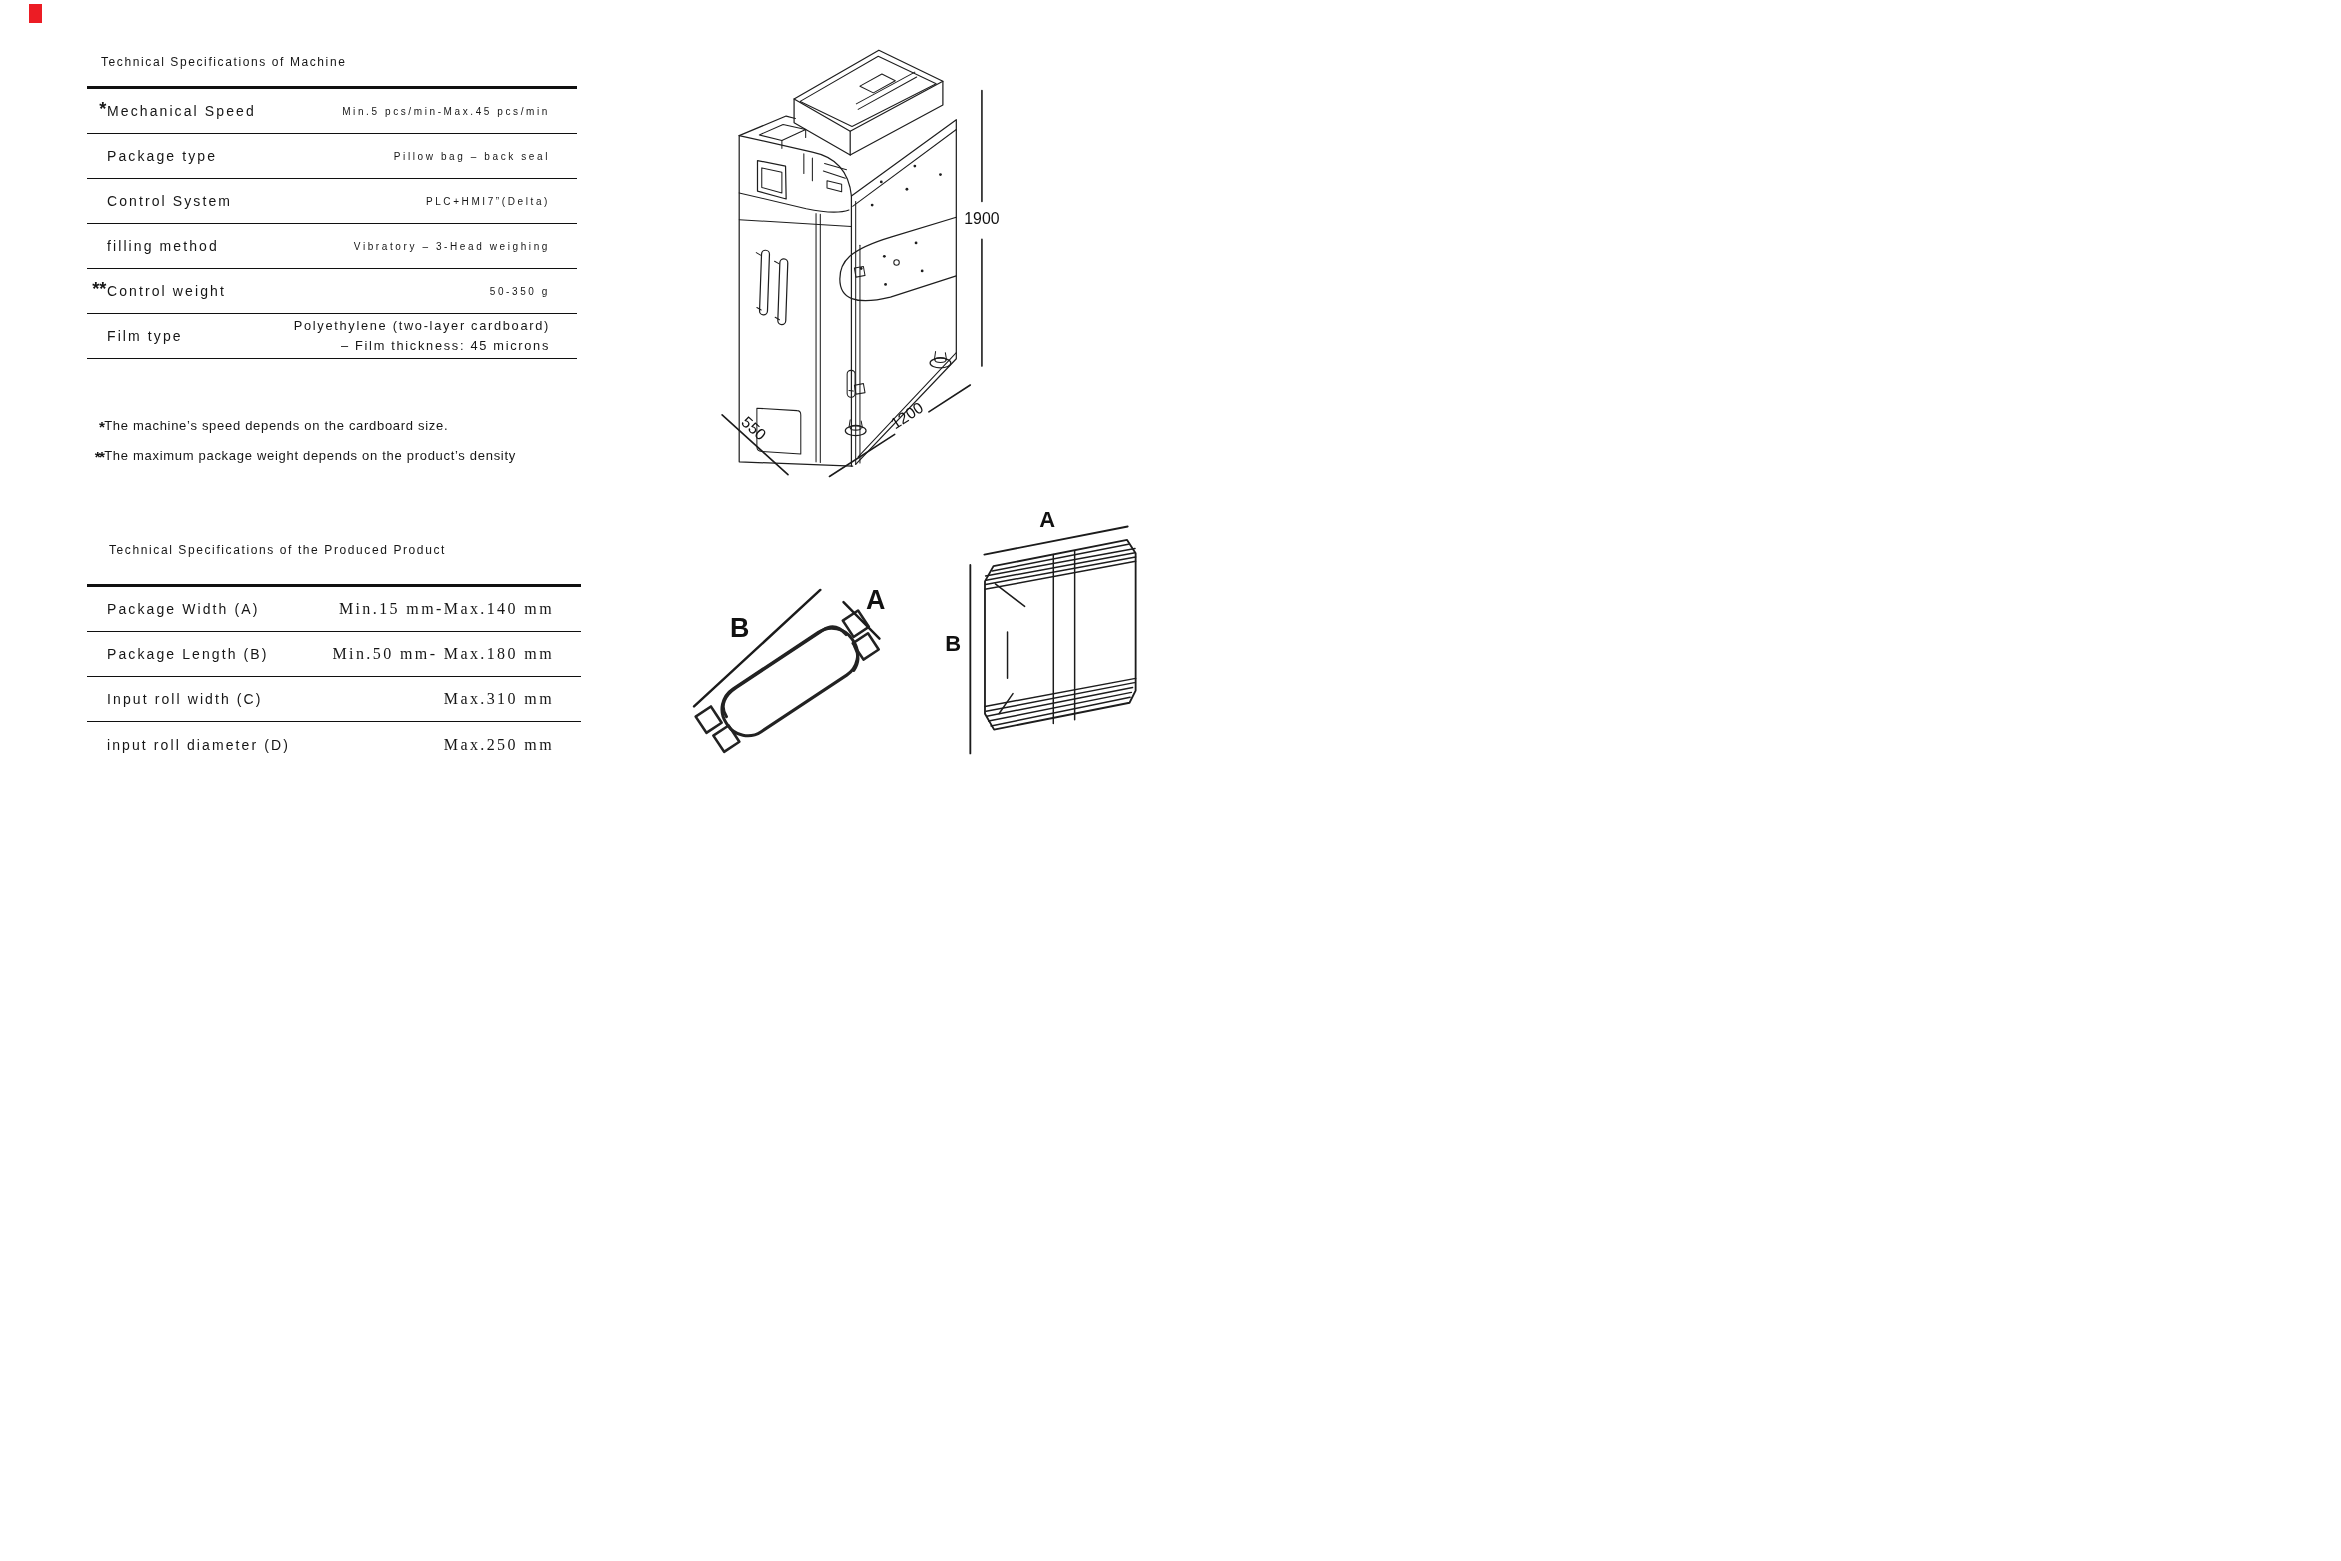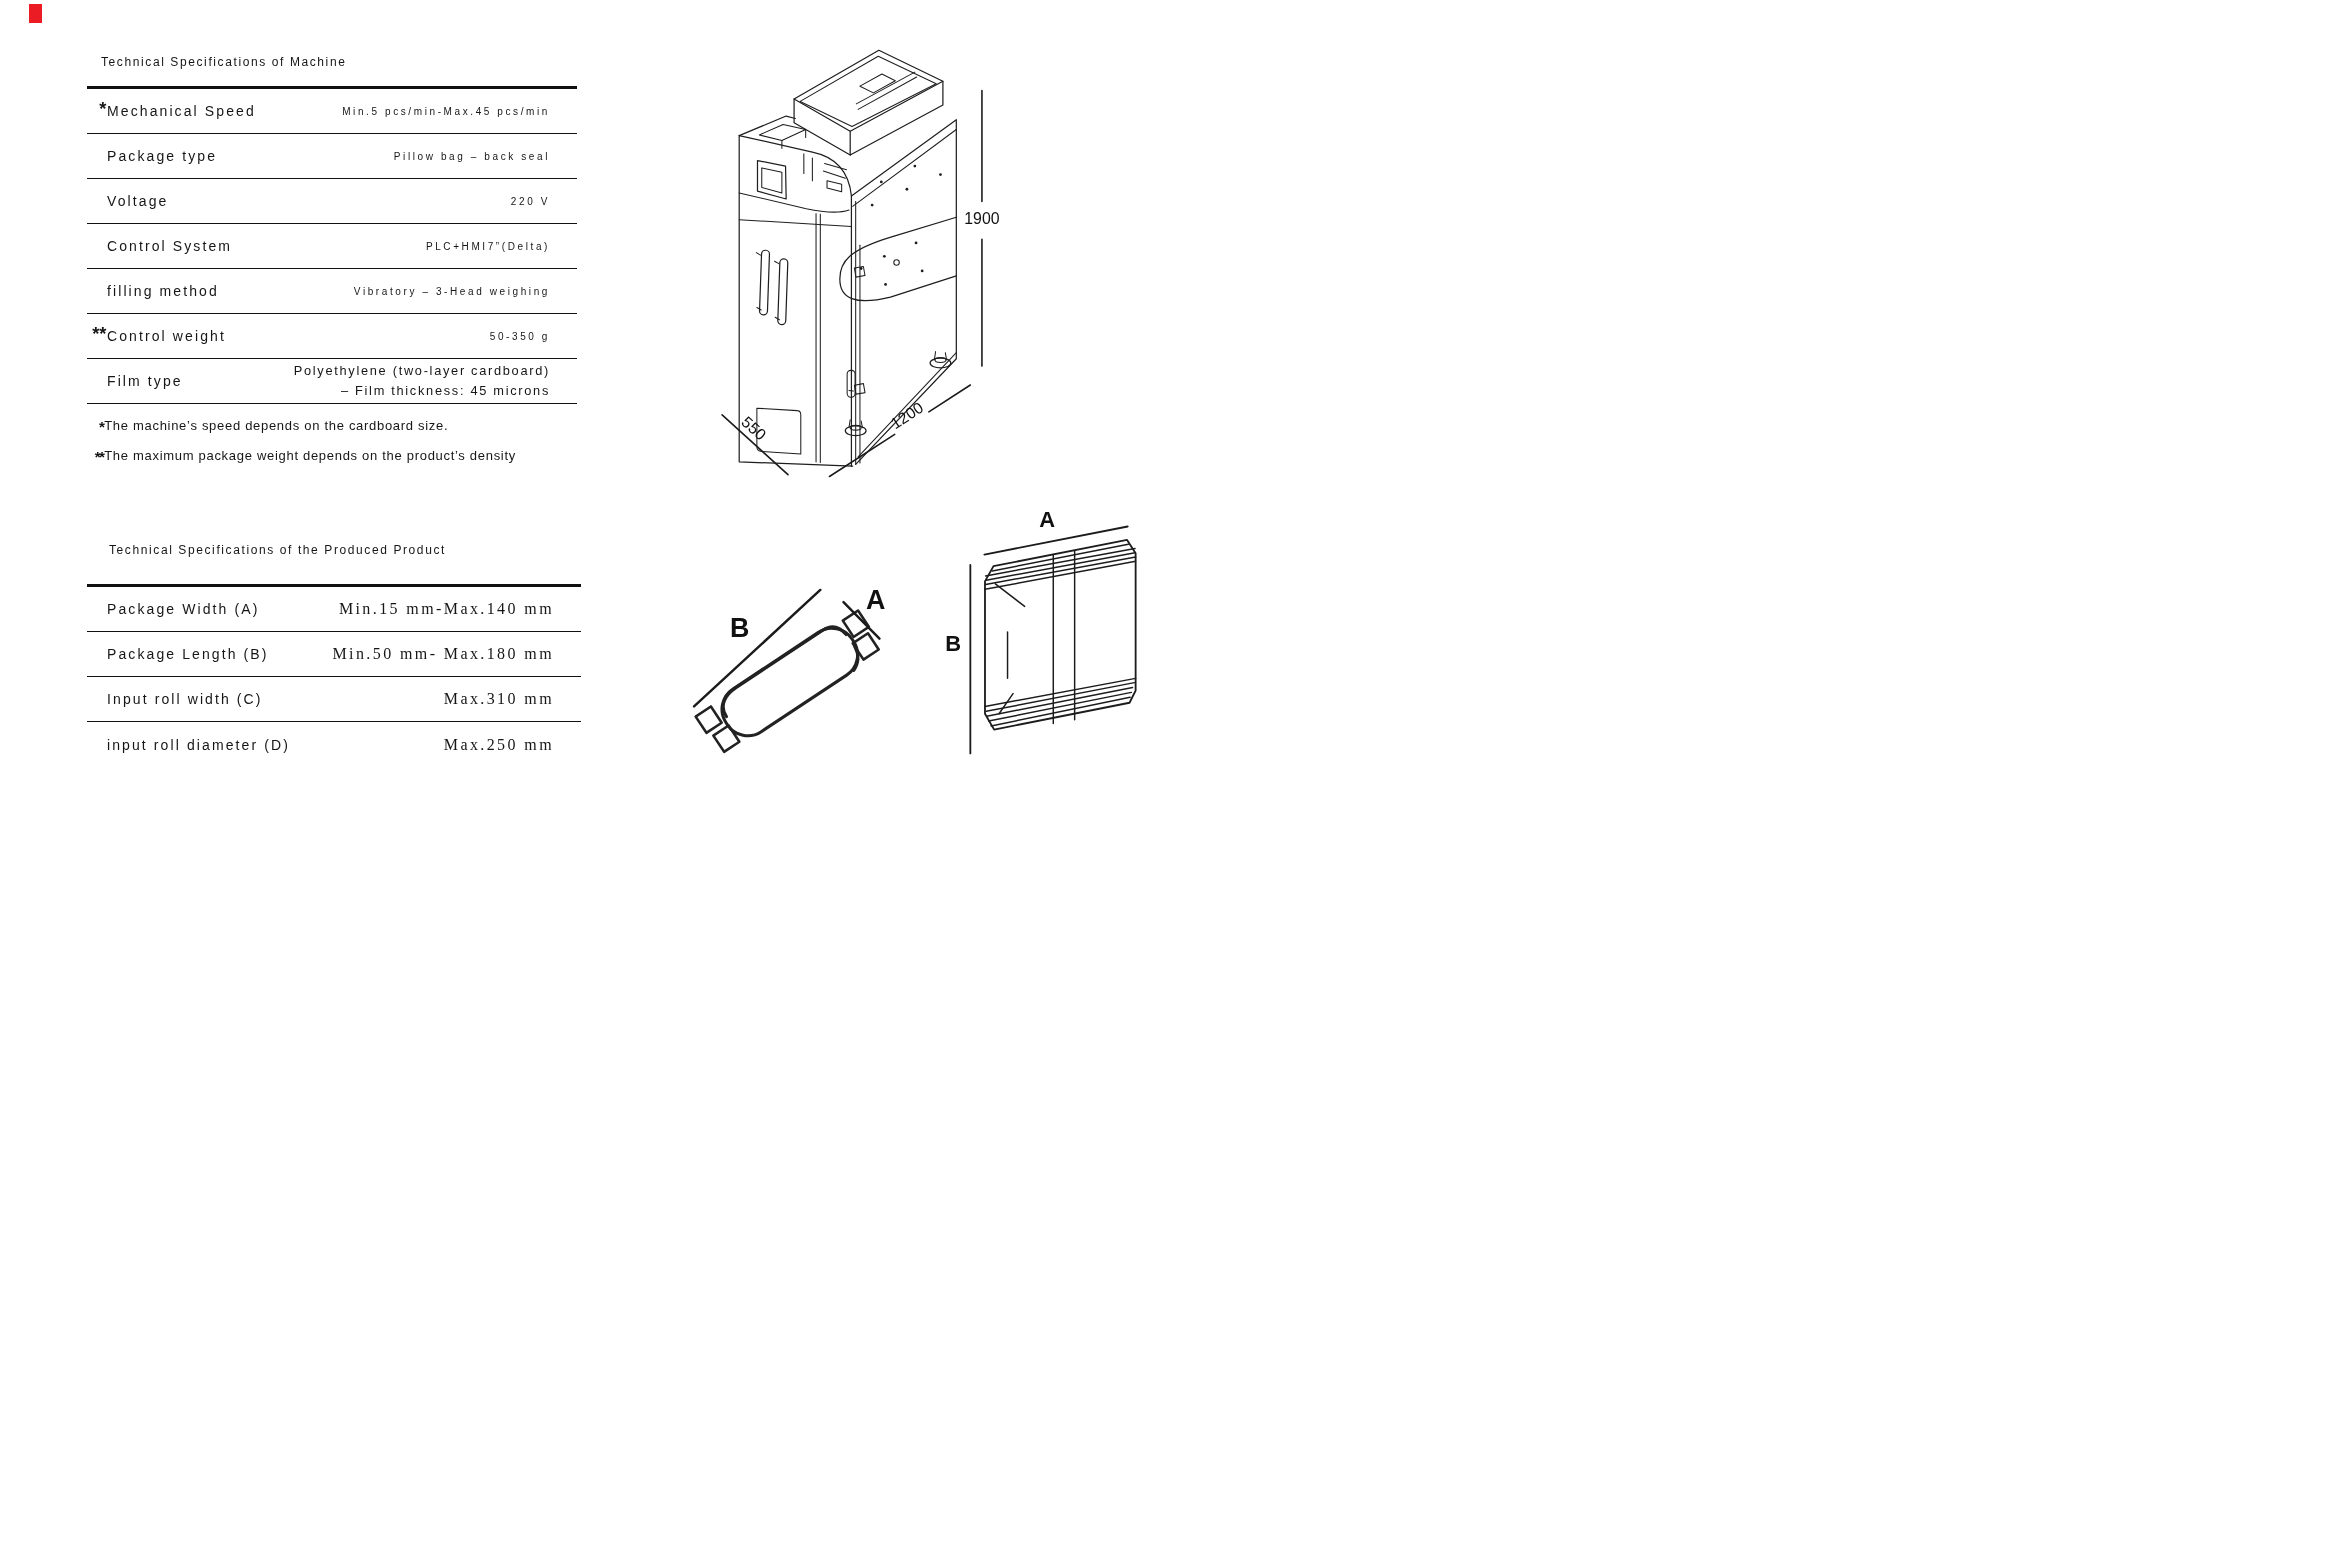--- a/index.html
+++ b/index.html
@@ -75,26 +75,20 @@
       </span>
   </div>
 
   <div class="spec-row">
     <span class="spec-label"><span class="lbl">Package type</span></span>
     <span class="spec-value">
         <div class="v1">Pillow bag – back seal</div>
       </span>
   </div>
 
-  <div class="spec-row">
-    <span class="spec-label"><span class="lbl">Voltage</span></span>
-    <span class="spec-value">
-        <div class="v1">220 V</div>
-      </span>
-  </div>
 
   <div class="spec-row">
     <span class="spec-label"><span class="lbl">Control System</span></span>
     <span class="spec-value">
         <div class="v1">PLC+HMI7”(Delta)</div>
       </span>
   </div>
 
   <div class="spec-row">
     <span class="spec-label"><span class="lbl">filling method</span></span>

